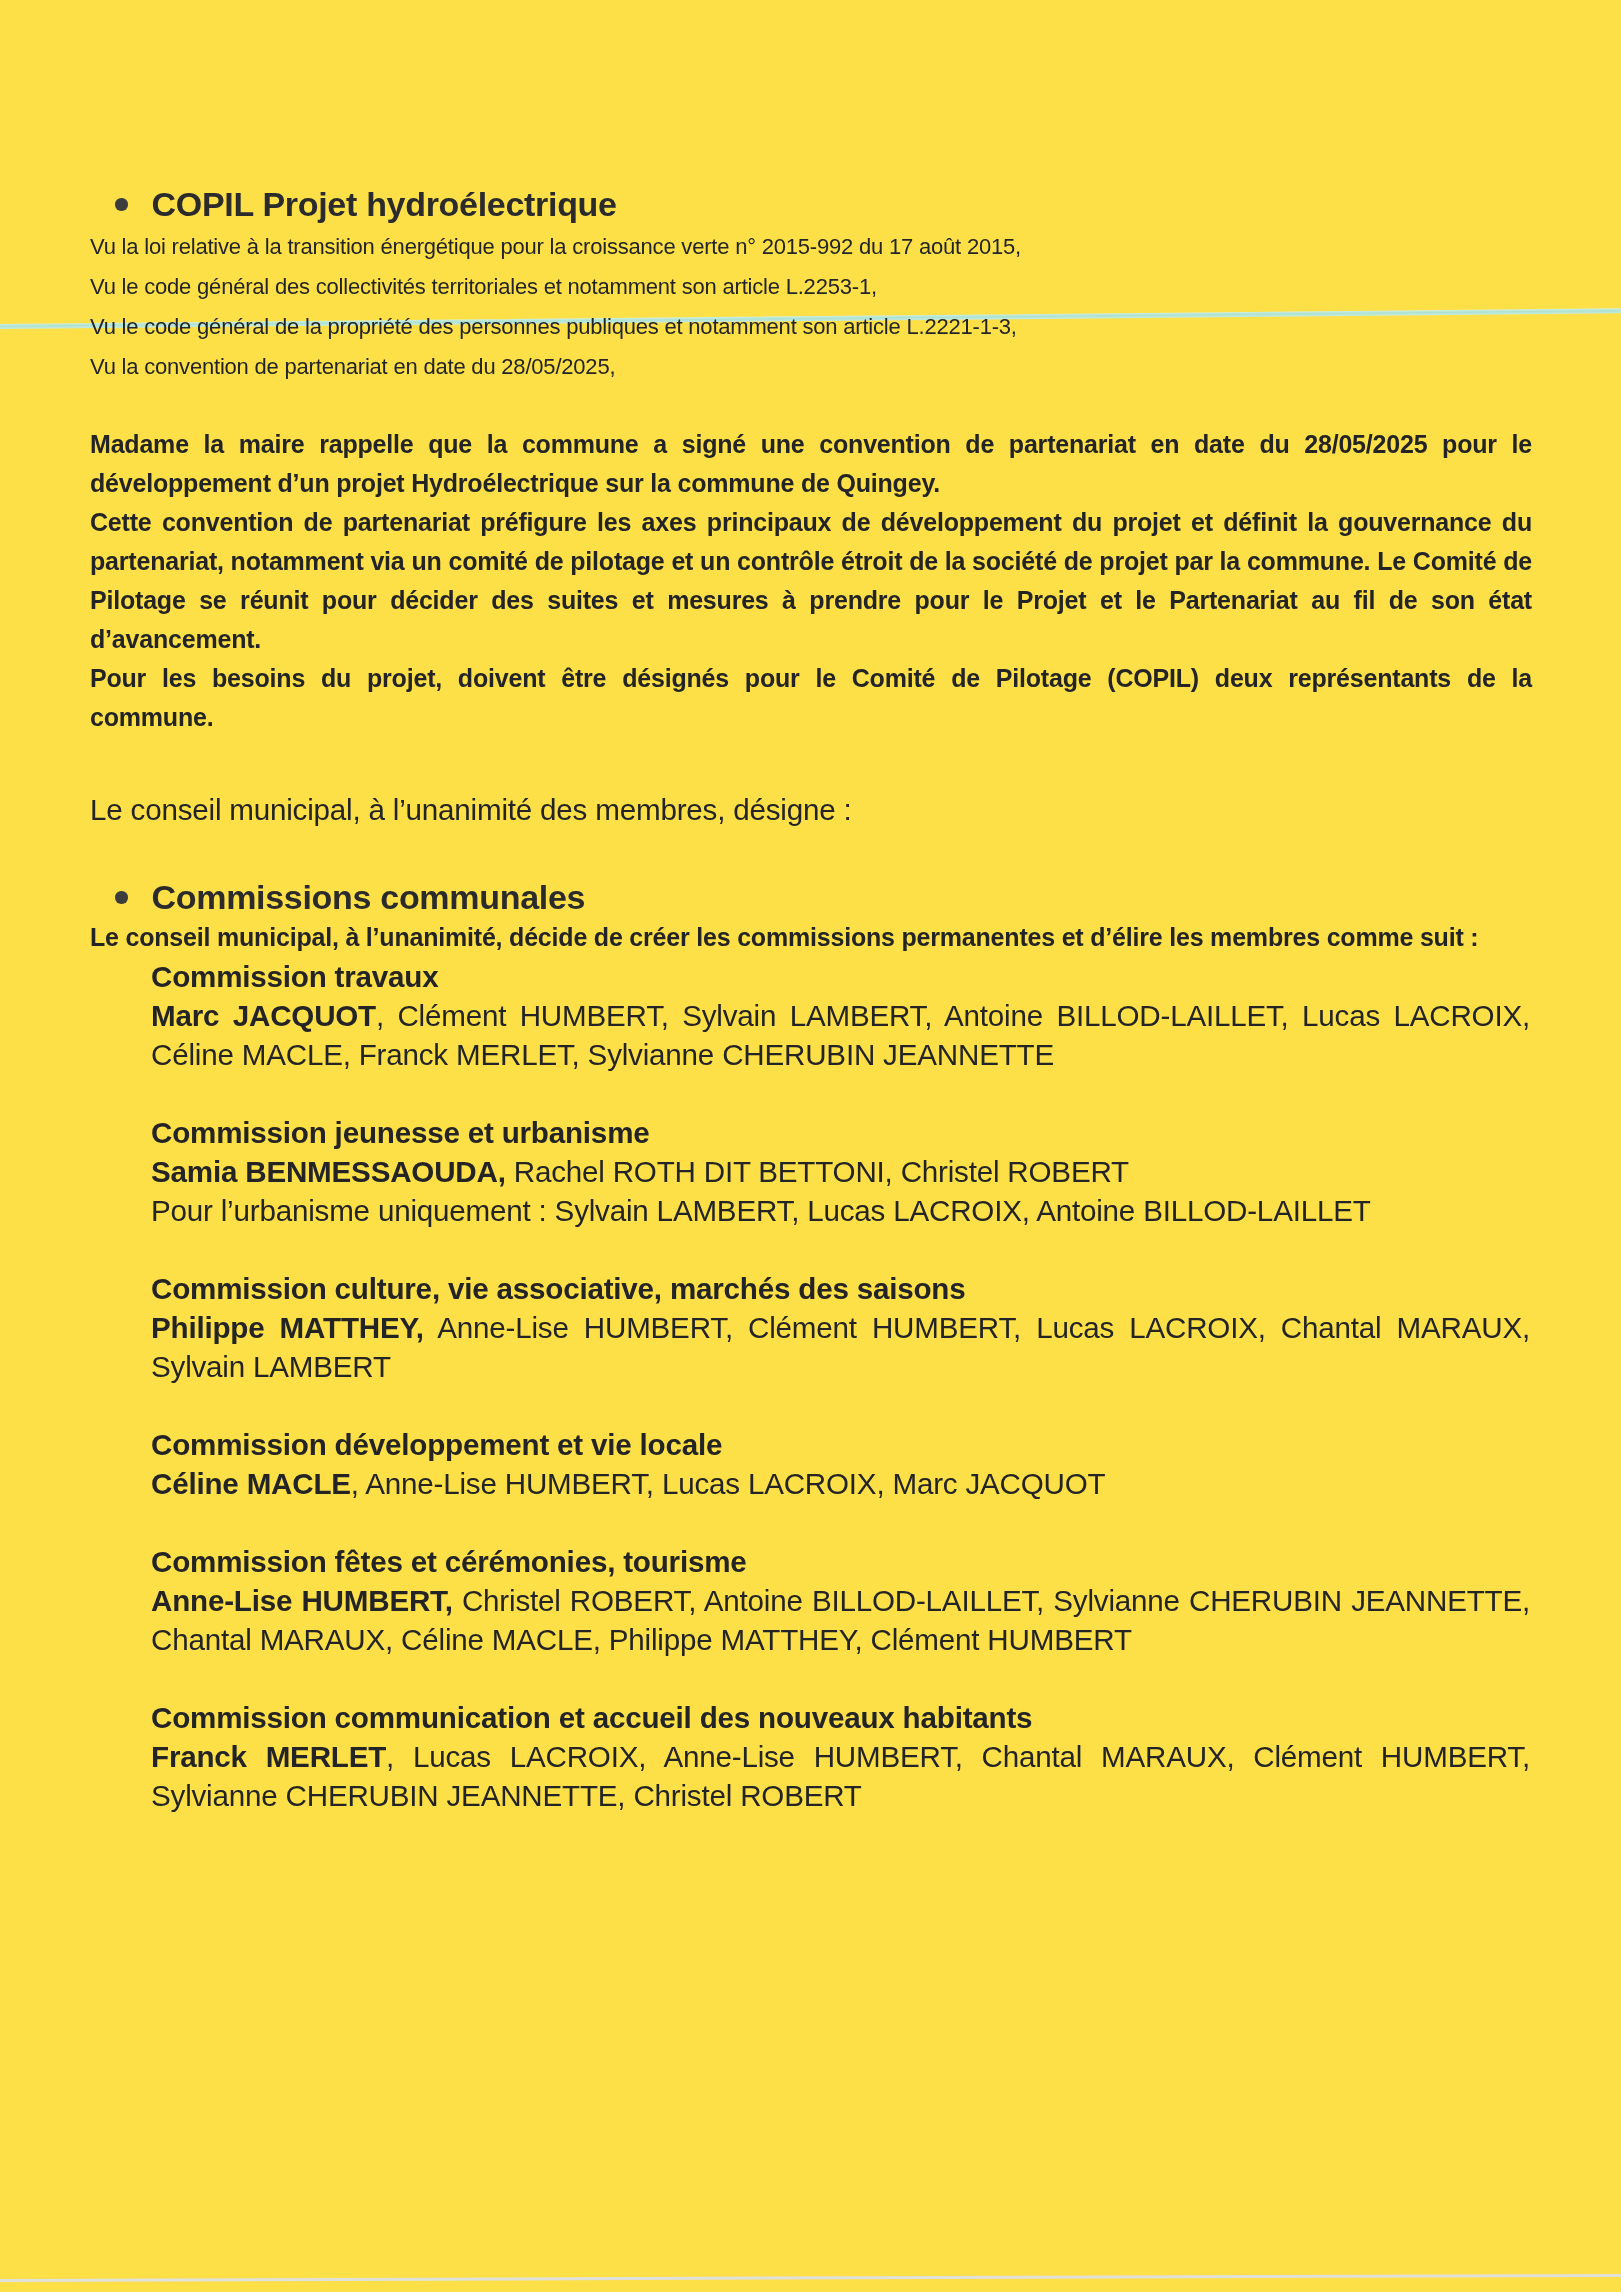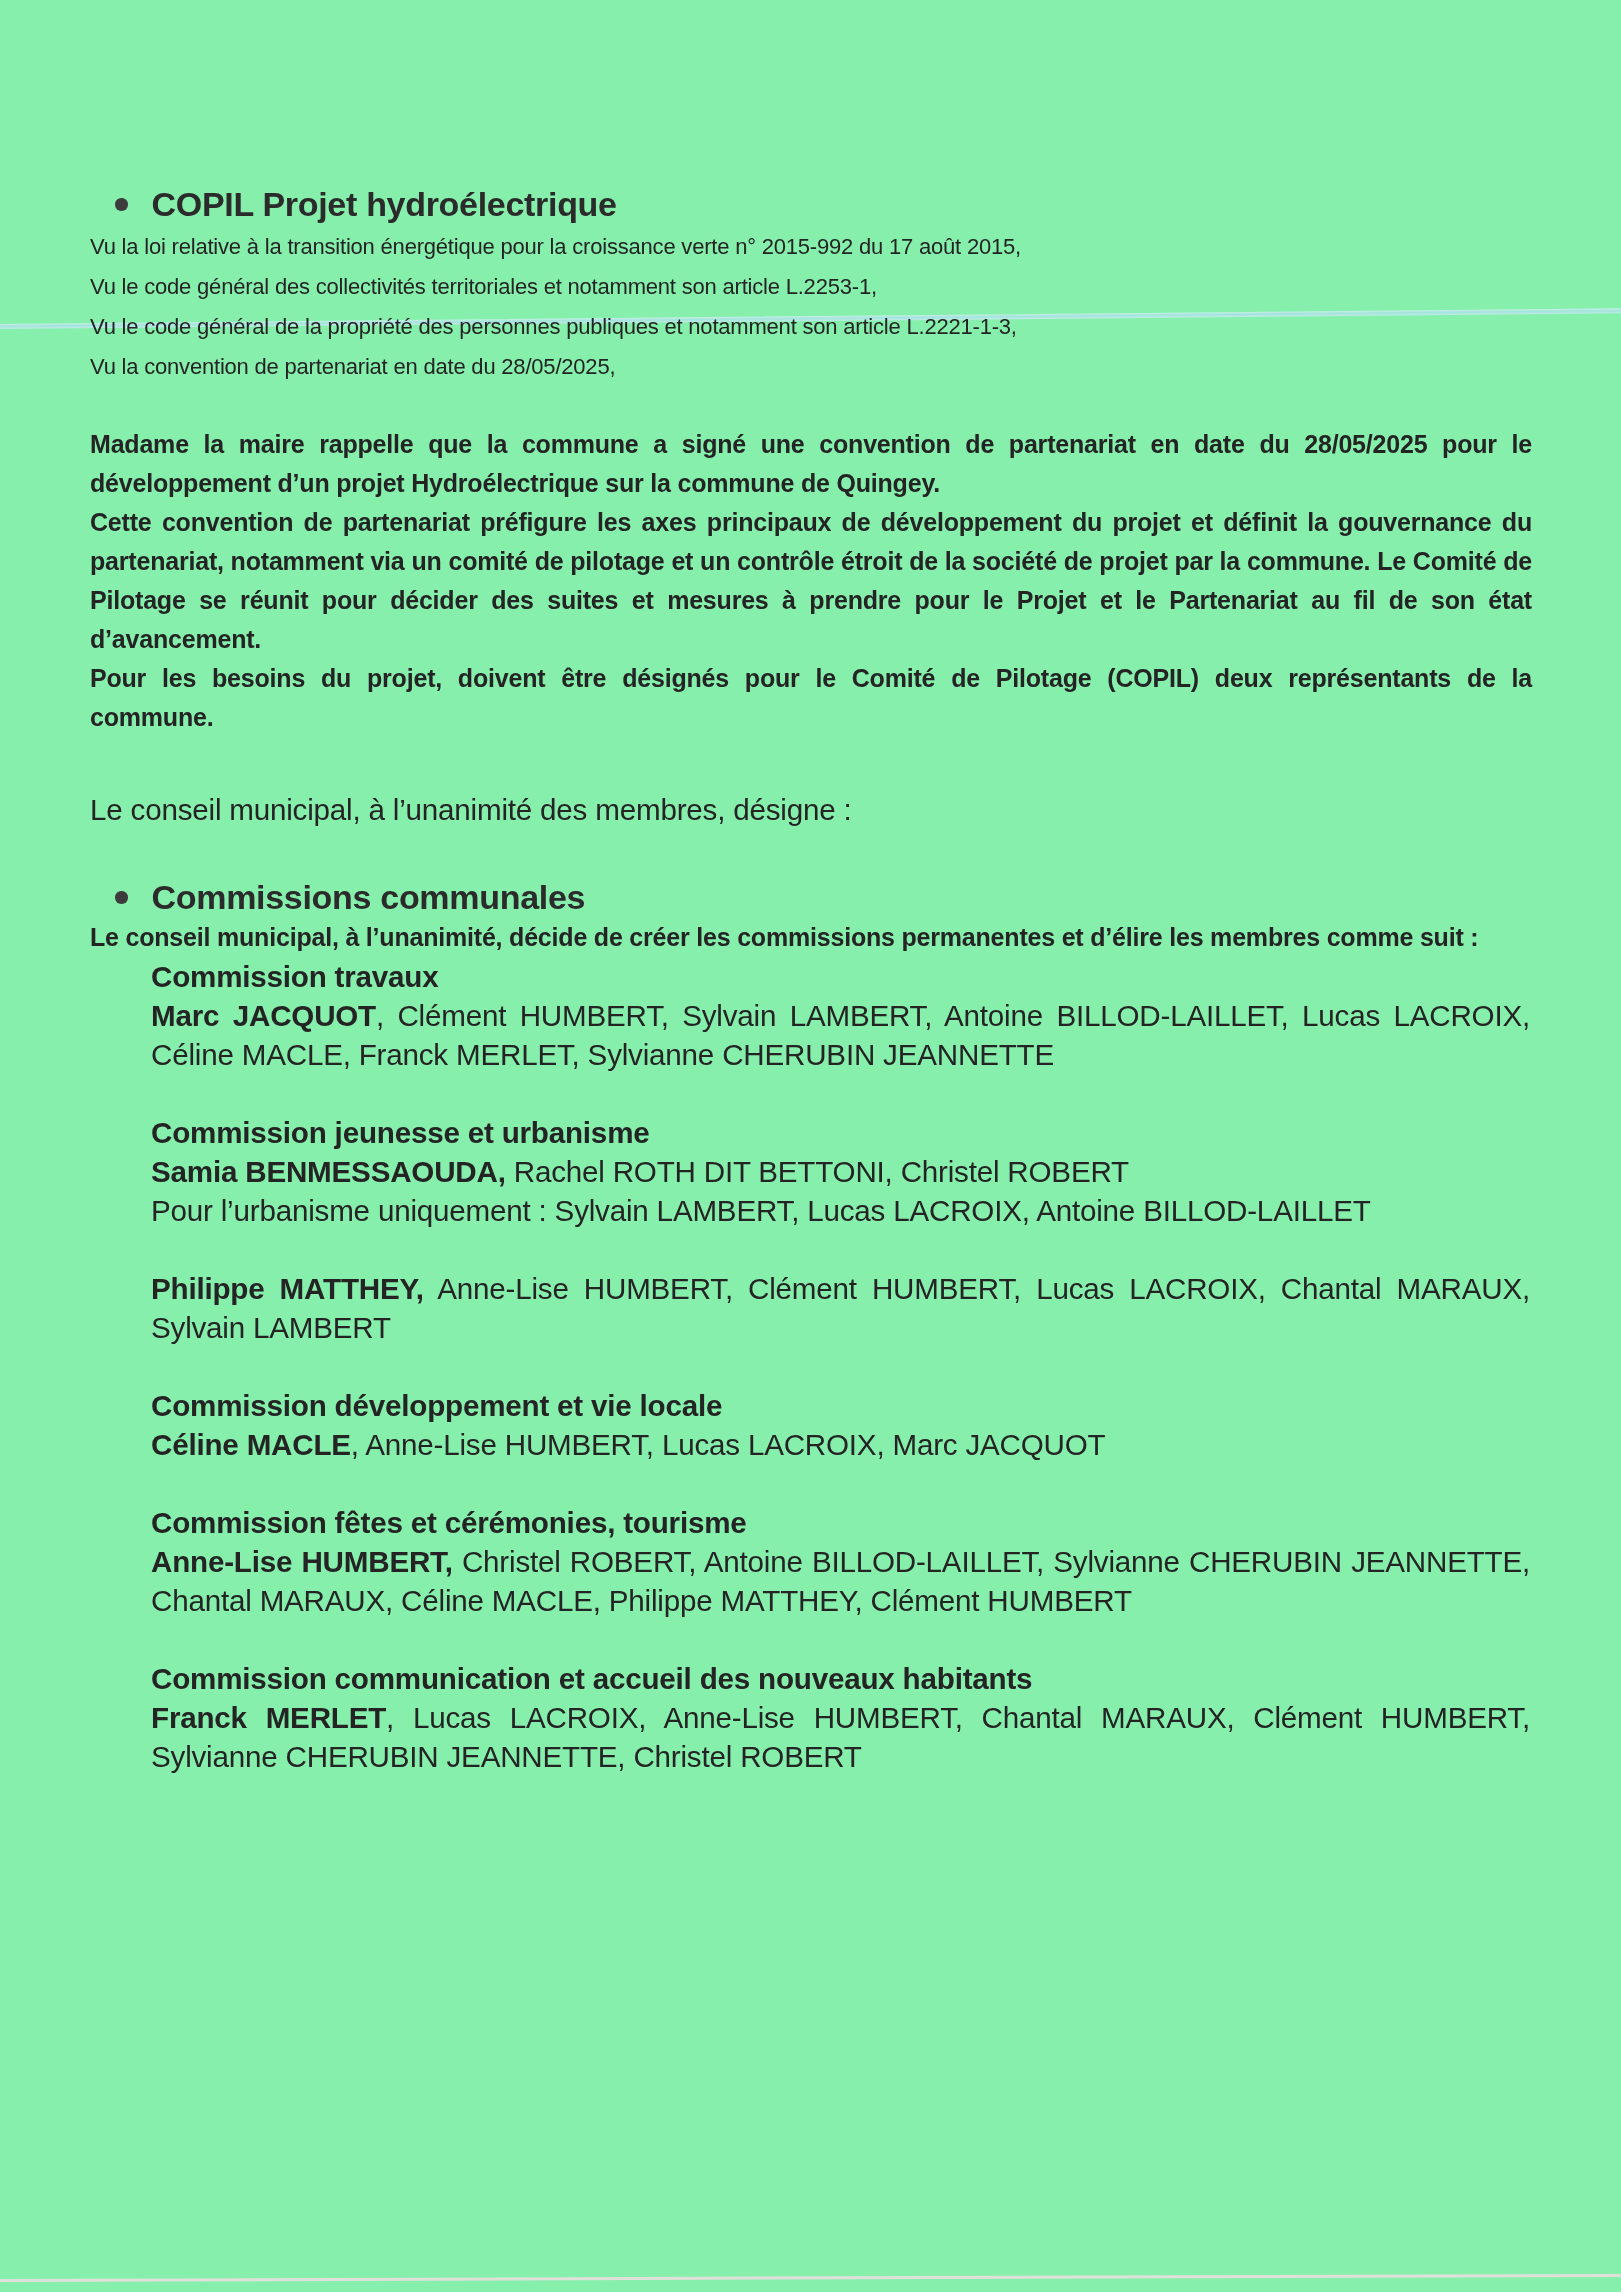--- a/index.html
+++ b/index.html
@@ -6,21 +6,21 @@
   html, body {
     margin: 0;
     padding: 0;
     background: #e9e9e9;
   }
   .page {
     position: relative;
     width: 1621px;
     height: 2293px;
     margin: 0 auto;
-    background: #86efac;
+    background: #fde047;
     overflow: hidden;
     font-family: "Liberation Sans", sans-serif;
     color: #242424;
   }
   
   .scan-line {
     position: absolute;
     left: -9px;
     top: 324px;
     width: 1648px;
@@ -162,20 +162,21 @@
         <p class="members"><span class="lead">Marc JACQUOT</span><span>, Clément HUMBERT, Sylvain LAMBERT, Antoine BILLOD-LAILLET, Lucas LACROIX, Céline MACLE, Franck MERLET, Sylvianne CHERUBIN JEANNETTE</span></p>
       </div>
 
       <div class="commission">
         <p class="title">Commission jeunesse et urbanisme</p>
         <p class="members"><span class="lead">Samia BENMESSAOUDA,</span><span> Rachel ROTH DIT BETTONI, Christel ROBERT</span></p>
         <p class="extra">Pour l’urbanisme uniquement : Sylvain LAMBERT, Lucas LACROIX, Antoine BILLOD-LAILLET</p>
       </div>
 
       <div class="commission">
+        <p class="title">Commission culture, vie associative, marchés des saisons</p>
         <p class="members"><span class="lead">Philippe MATTHEY,</span><span> Anne-Lise HUMBERT, Clément HUMBERT, Lucas LACROIX, Chantal MARAUX, Sylvain LAMBERT</span></p>
       </div>
 
       <div class="commission">
         <p class="title">Commission développement et vie locale</p>
         <p class="members"><span class="lead">Céline MACLE</span><span>, Anne-Lise HUMBERT, Lucas LACROIX, Marc JACQUOT</span></p>
       </div>
 
       <div class="commission">
         <p class="title">Commission fêtes et cérémonies, tourisme</p>

